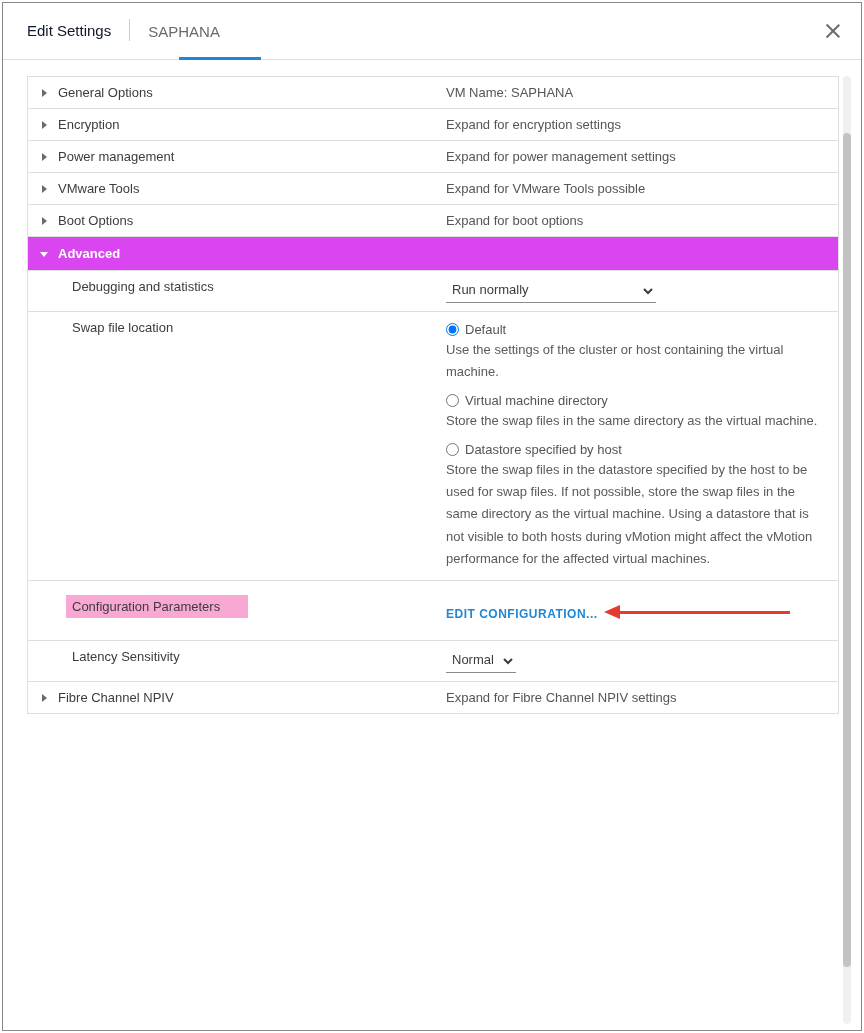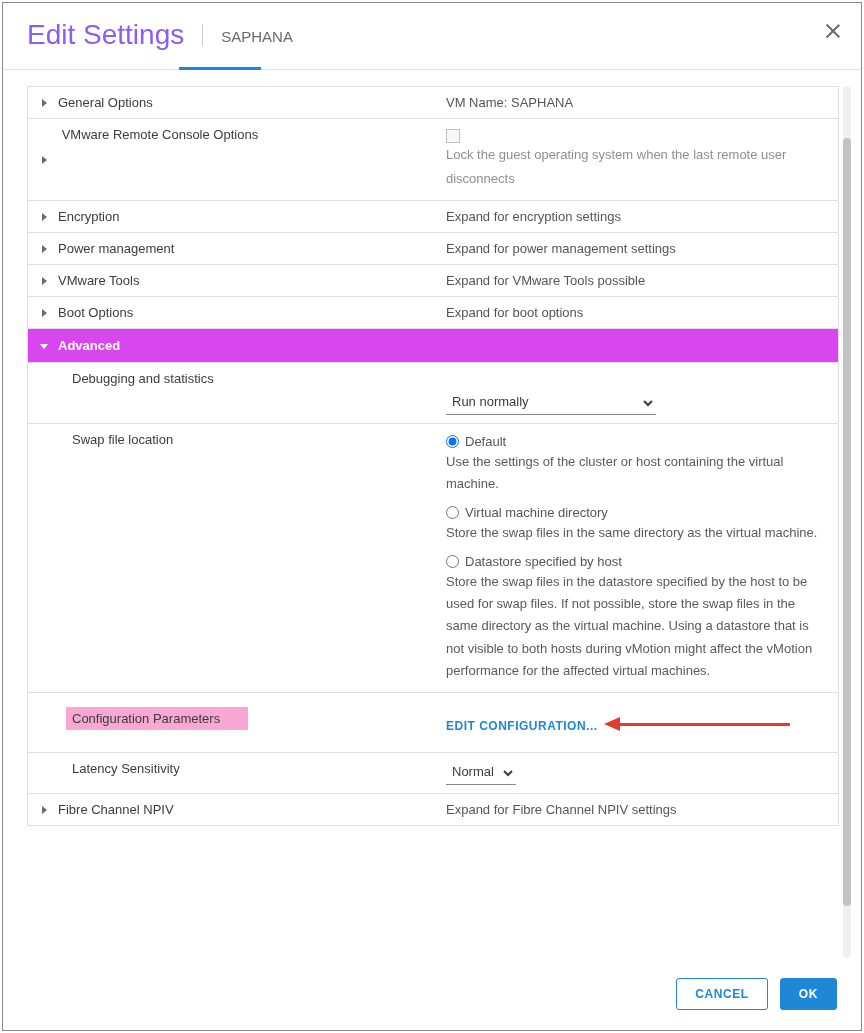--- a/index.html
+++ b/index.html
@@ -21,23 +21,23 @@
     display: flex;
     flex-direction: column;
   }
   .header {
     display: flex;
     align-items: center;
     padding: 16px 24px 8px 24px;
     position: relative;
   }
   .header .title {
-    font-size: 28px;
+    font-size: 15px;
     font-weight: 400;
-    color: #8b5cf6;
+    color: #0f172a;
   }
   .header .vsep {
     width: 1px;
     height: 22px;
     background: #ccc;
     margin: 0 18px;
   }
   .header .subtitle {
     font-size: 15px;
     color: #6a6a6a;
@@ -177,21 +177,21 @@
   .desc { color: #5a5a5a; line-height: 1.7; margin: 2px 0 10px 0; }
 
   .sel {
     border: none;
     border-bottom: 1px solid #8a8a8a;
     background: transparent;
     font-size: 13px;
     color: #3c3c3c;
     padding: 2px 2px 4px 2px;
   }
-  .sel.wide { width: 210px; margin-top: 20px; }
+  .sel.wide { width: 210px; }
   .sel.narrow { width: 70px; }
 
   .highlight-yellow {
     background: #f9a8d4;
     display: inline-block;
     padding: 4px 28px 4px 6px;
     margin-left: -6px;
   }
 
   .link-btn {
@@ -276,31 +276,20 @@
   <div class="body">
     <div class="scroll-area">
       <table class="grid">
         <tbody>
 
         <tr>
           <td class="lab"><span class="chev right"></span><span>General Options</span></td>
           <td class="val"><span>VM Name: SAPHANA</span></td>
         </tr>
 
-        <tr>
-          <td class="lab" style="vertical-align:top;">
-            <span style="display:inline-block;width:18px;"></span>
-            <span>VMware Remote Console Options</span>
-            <div style="margin-top:10px;"><span class="chev right"></span></div>
-          </td>
-          <td class="val">
-            <span class="greycheck"></span>
-            <div class="muted">Lock the guest operating system when the last remote user disconnects</div>
-          </td>
-        </tr>
 
         <tr>
           <td class="lab"><span class="chev right"></span><span>Encryption</span></td>
           <td class="val"><span>Expand for encryption settings</span></td>
         </tr>
 
         <tr>
           <td class="lab"><span class="chev right"></span><span>Power management</span></td>
           <td class="val"><span>Expand for power management settings</span></td>
         </tr>
@@ -374,18 +363,14 @@
         </tr>
 
         </tbody>
       </table>
     </div>
     <div class="scrollbar">
       <div class="thumb"></div>
     </div>
   </div>
 
-  <div class="footer">
-    <button class="btn cancel">CANCEL</button>
-    <button class="btn ok">OK</button>
-  </div>
 
 </div>
 
 </body></html>

